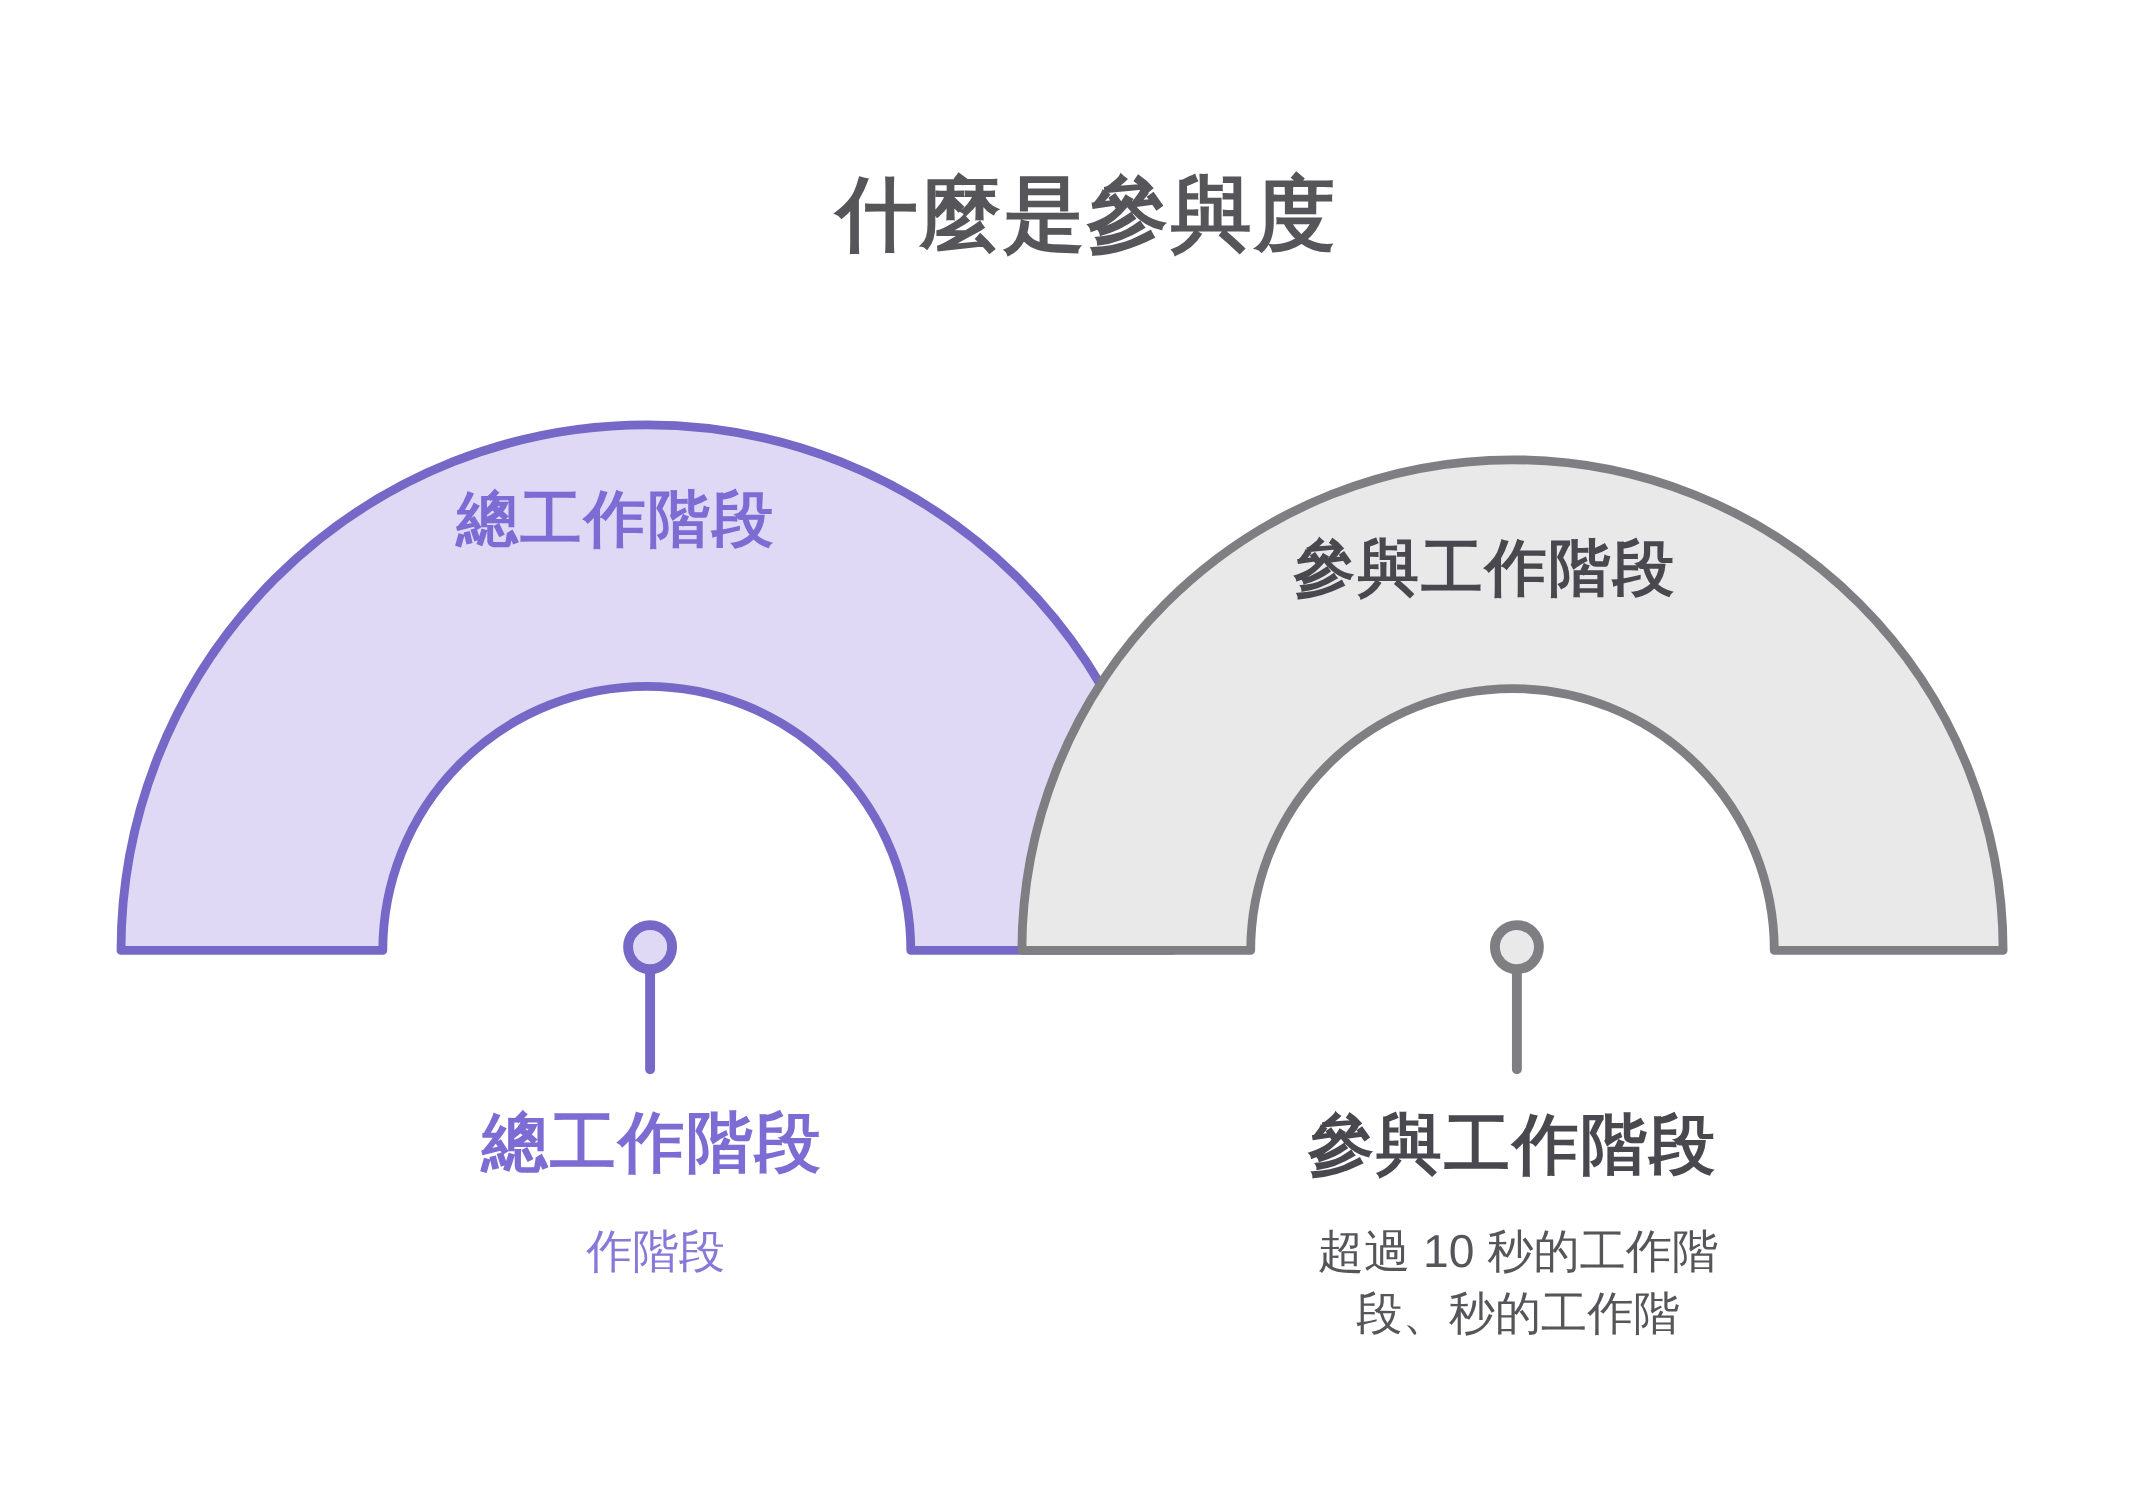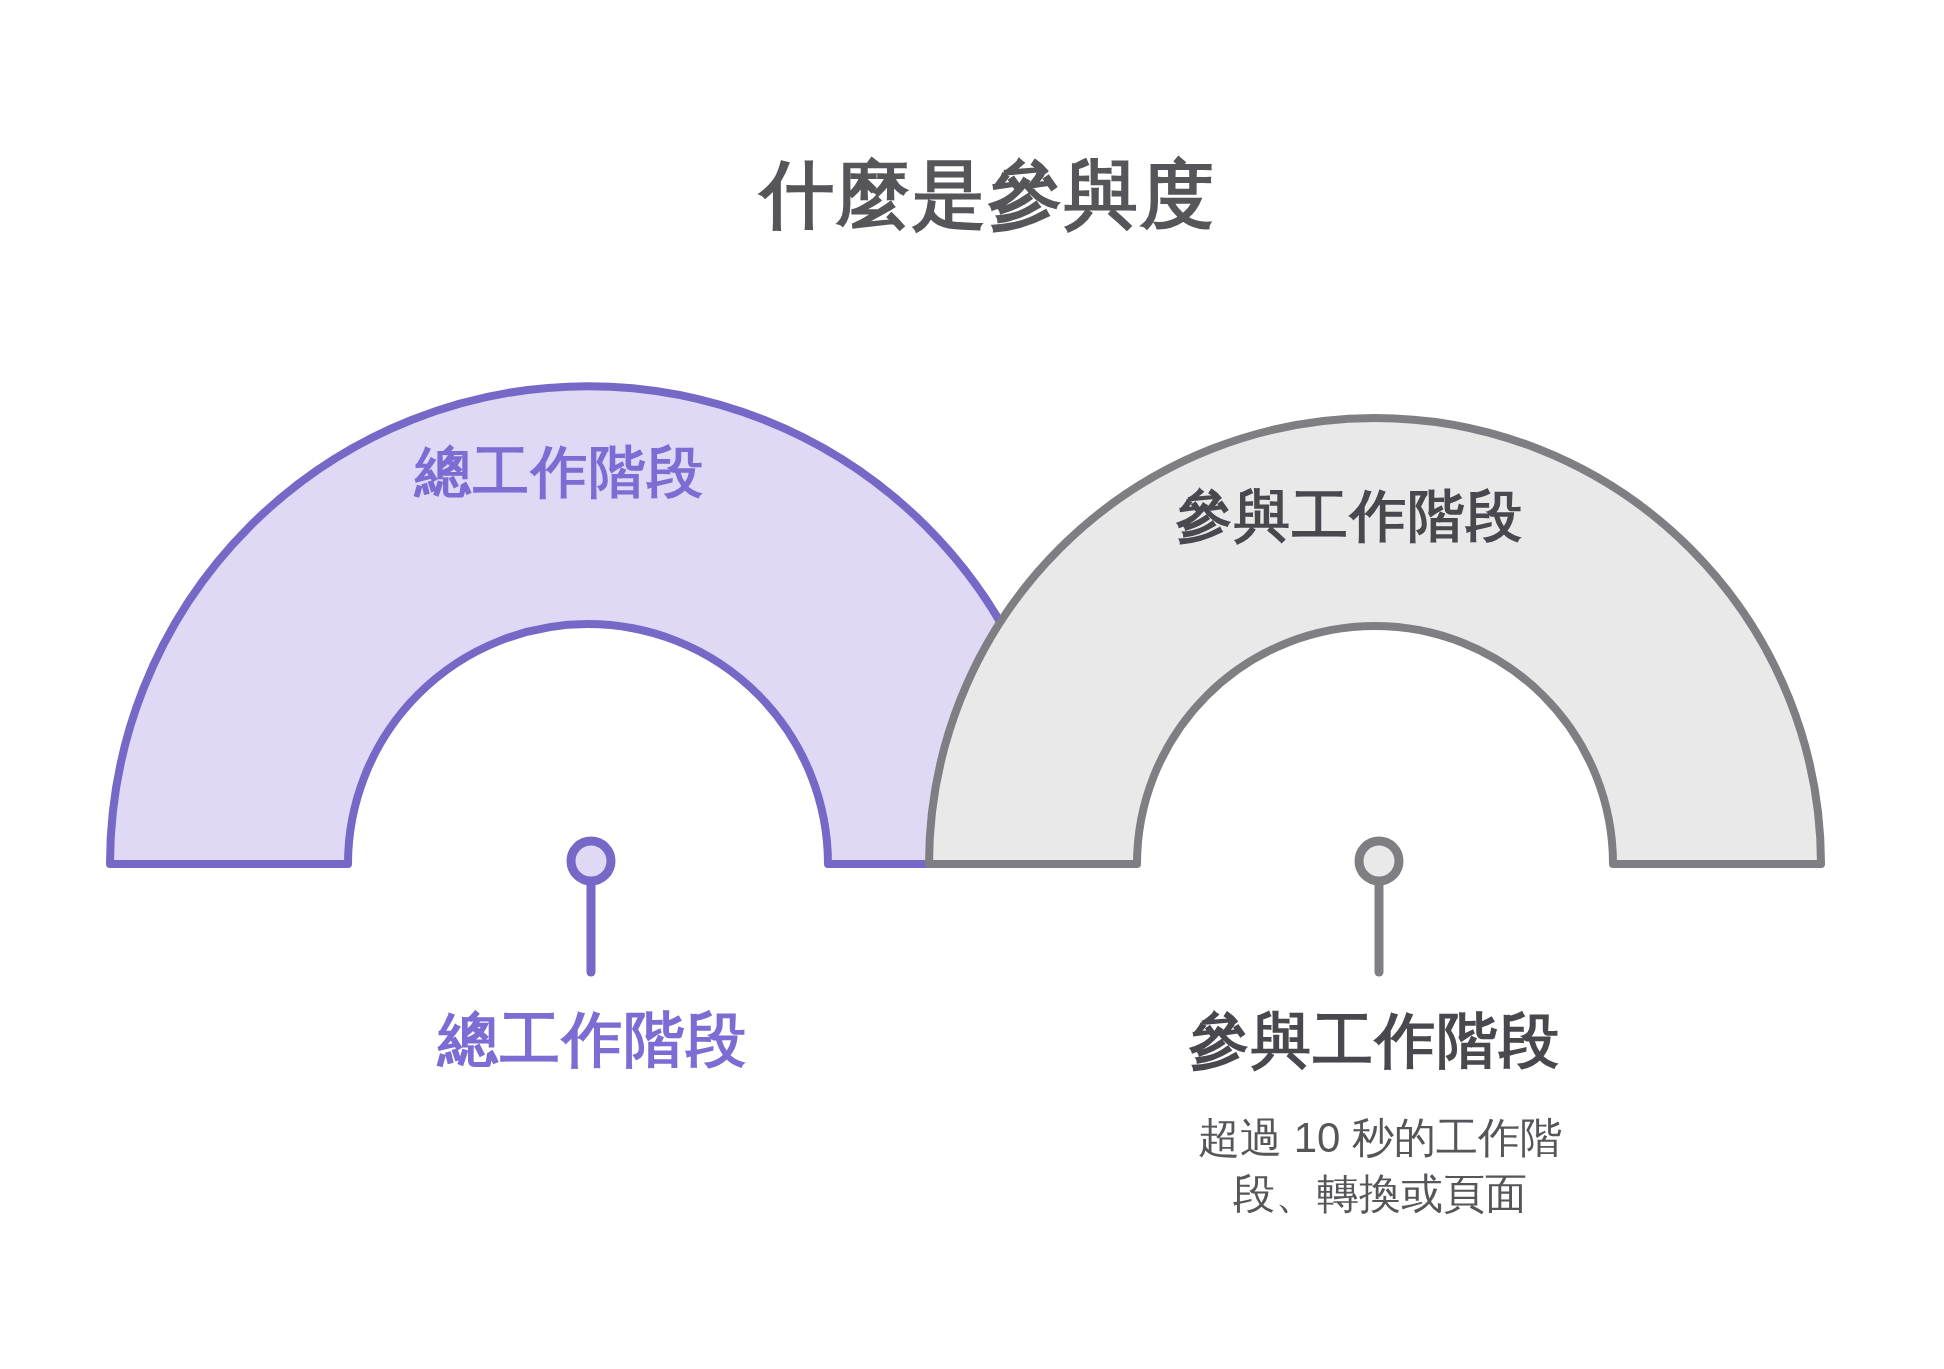--- a/index.html
+++ b/index.html
@@ -142,22 +142,23 @@
 
   <div class="abs-center page-title">什麼是參與度</div>
 
   <div class="abs-center arc-label arc-label-total">總工作階段</div>
 
   <div class="abs-center arc-label arc-label-engaged">參與工作階段</div>
 
   <div class="abs-center caption-title caption-title-total">總工作階段</div>
 
   <div class="caption-body caption-body-total">
+    <div>作階段</div>
   </div>
 
   <div class="abs-center caption-title caption-title-engaged">參與工作階段</div>
 
   <div class="caption-body caption-body-engaged">
     <div>超過 10 秒的工作階</div>
-    <div>段、轉換或頁面</div>
+    <div>段、秒的工作階</div>
   </div>
 
 </div>
 
 </body></html>

